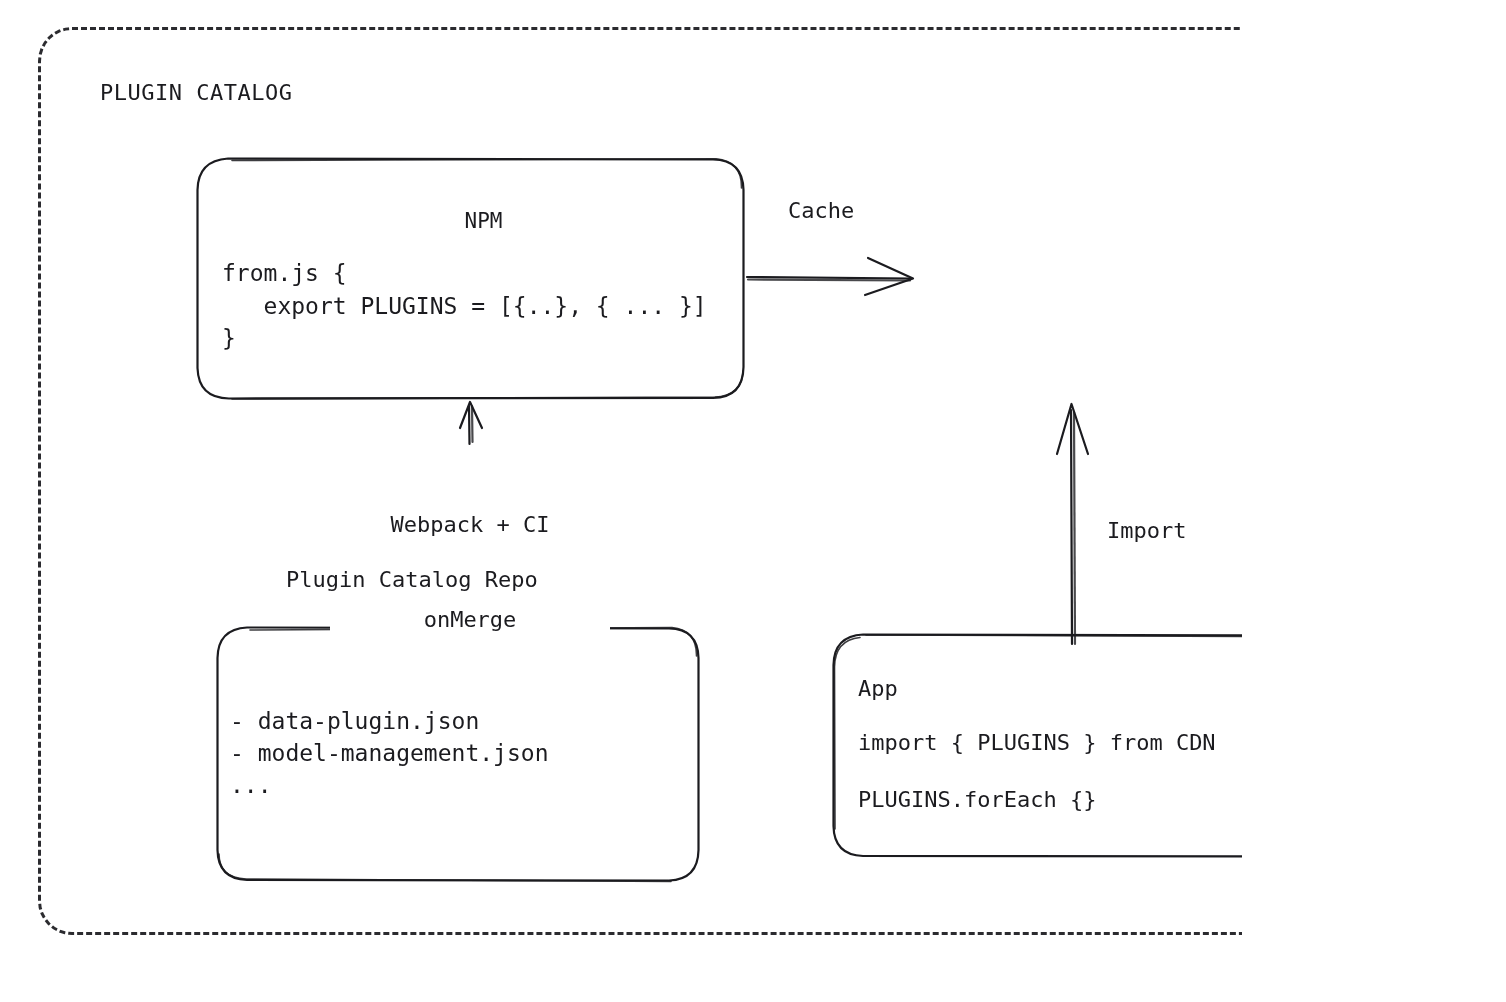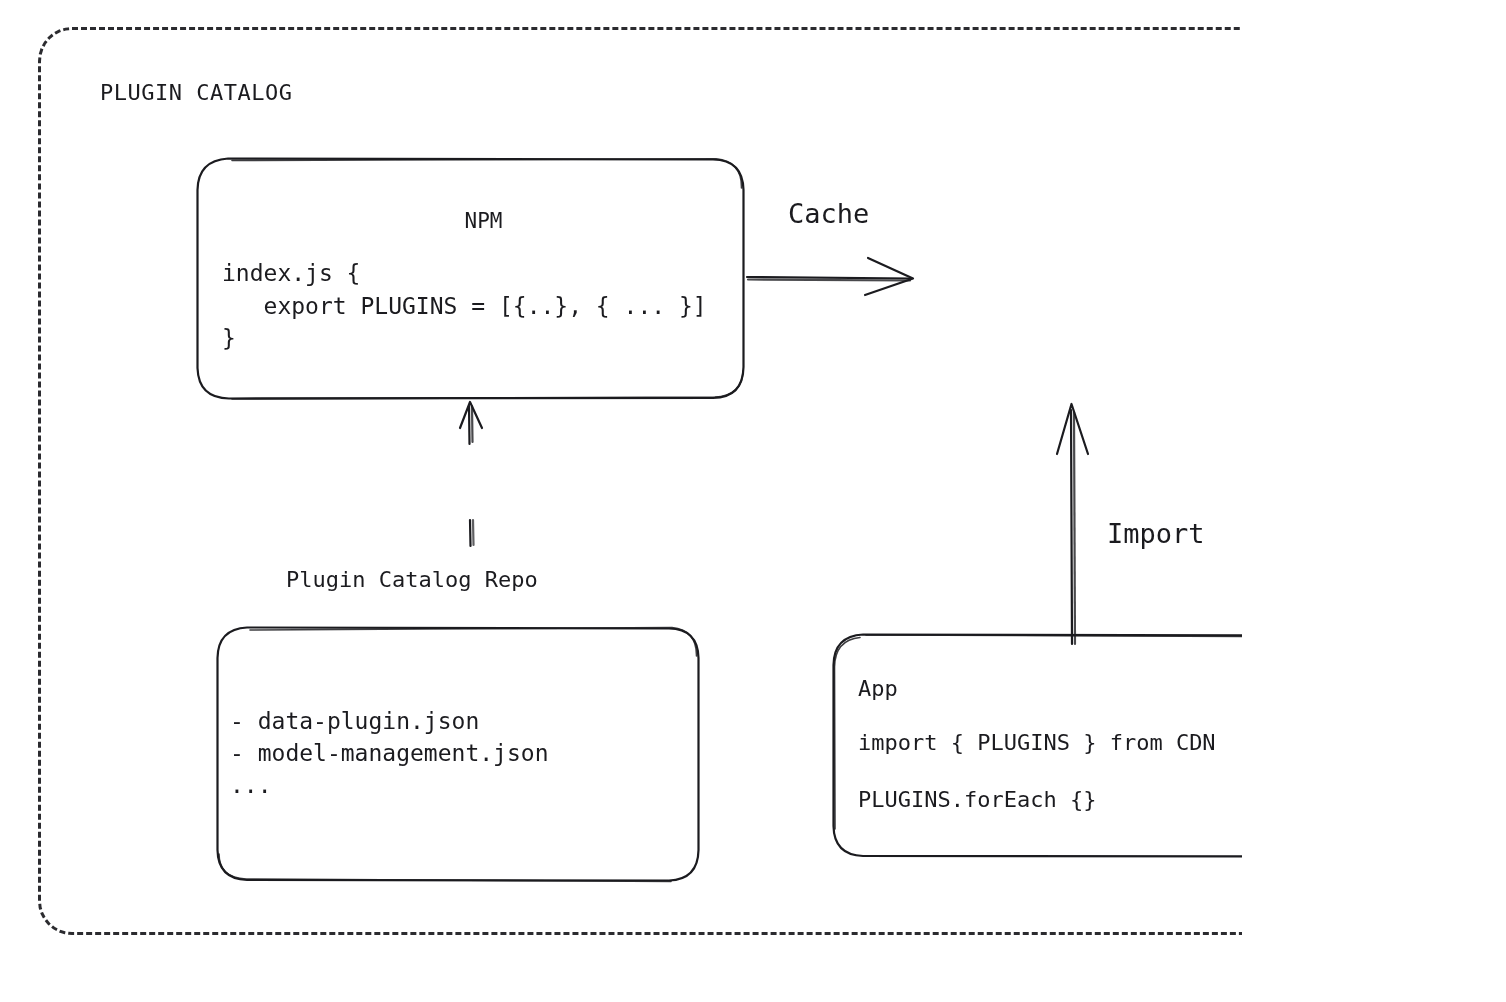--- a/index.html
+++ b/index.html
@@ -98,21 +98,21 @@
   }
   .edge path, .edge line {
     fill: none;
     stroke: #1b1b1f;
     stroke-width: 2.2;
     stroke-linecap: round;
     stroke-linejoin: round;
   }
   .edge-label {
     position: absolute;
-    font-size: 27px;
+    font-size: 22px;
     color: #1b1b1f;
     white-space: pre;
     text-align: center;
     background: #ffffff;
   }
   #label-cache  { left: 788px; top: 198px; }
   #label-import { left: 1107px; top: 518px; }
   #label-webpack {
     left: 330px; top: 445px; width: 280px; line-height: 1.45;
   }
@@ -126,21 +126,21 @@
   <div class="frame"></div>
   <div class="frame-title">PLUGIN CATALOG</div>
 
   <div class="node" id="node-npm">
     <svg width="549" height="243" viewBox="0 0 549 243">
       <path d="M32,1.5 L517,2.5 Q547,3 547.5,33 L547.5,210 Q547,240.5 517,241 L33,241.5 Q2.5,241 1.5,211 L1.5,33 Q2,3.5 32,1.5 Z" fill="#fff" stroke="#1b1b1f" stroke-width="2.2" stroke-linecap="round"></path>
       <path d="M36,3.5 L520,1.8 Q546,4 545.5,31 M547,214 Q546,239 519,240 L36,242" fill="none" stroke="#1b1b1f" stroke-width="1.6" stroke-linecap="round" opacity="0.85"></path>
     </svg>
     <div class="node-body">
       <div class="node-title-center">NPM</div>
-      <div class="code-line">index.js {</div>
+      <div class="code-line">from.js {</div>
       <div class="code-line">   export PLUGINS = [{..}, { ... }]</div>
       <div class="code-line">}</div>
     </div>
   </div>
 
 
   <div class="node" id="node-repo">
     <svg width="484" height="256" viewBox="0 0 484 256">
       <path d="M31,1.5 L453,2.5 Q482,3 482.5,32 L482.5,224 Q482,253.5 453,254.5 L31,254 Q2,253 1.5,224 L1.5,32 Q2,3 31,1.5 Z" fill="#fff" stroke="#1b1b1f" stroke-width="2.2" stroke-linecap="round"></path>
       <path d="M34,4 L456,1.6 Q481,4 480.5,30 M3,228 Q3,252 30,253 L455,255.5" fill="none" stroke="#1b1b1f" stroke-width="1.6" stroke-linecap="round" opacity="0.85"></path>
@@ -171,20 +171,24 @@
   </svg>
   <div class="edge-label" id="label-cache">Cache</div>
 
   <svg class="edge" id="edge-build" style="left:455px; top:398px;" width="40" height="150">
     <path d="M14,8 L14.5,46" stroke-width="2.6"></path>
     <path d="M17,8 L17.5,44" stroke-width="1.6" opacity="0.8"></path>
     <path d="M5,30 L15,4 L27,30" stroke-width="2.4"></path>
     <path d="M15,122 L15.5,148" stroke-width="3"></path>
     <path d="M18,122 L18.5,147" stroke-width="1.4" opacity="0.7"></path>
   </svg>
+  <div class="edge-label" id="label-webpack">
+    <div>Webpack + CI</div>
+    <div>onMerge</div>
+  </div>
   <div class="edge-label" id="label-repo-title">Plugin Catalog Repo</div>
 
   <svg class="edge" id="edge-import" style="left:1050px; top:398px;" width="60" height="250">
     <path d="M21,12 L22,246" stroke-width="2.6"></path>
     <path d="M24,14 L25,246" stroke-width="1.5" opacity="0.8"></path>
     <path d="M7,56 L21.5,6 L38,56" stroke-width="2.4"></path>
   </svg>
   <div class="edge-label" id="label-import">Import</div>
 
 </div>

